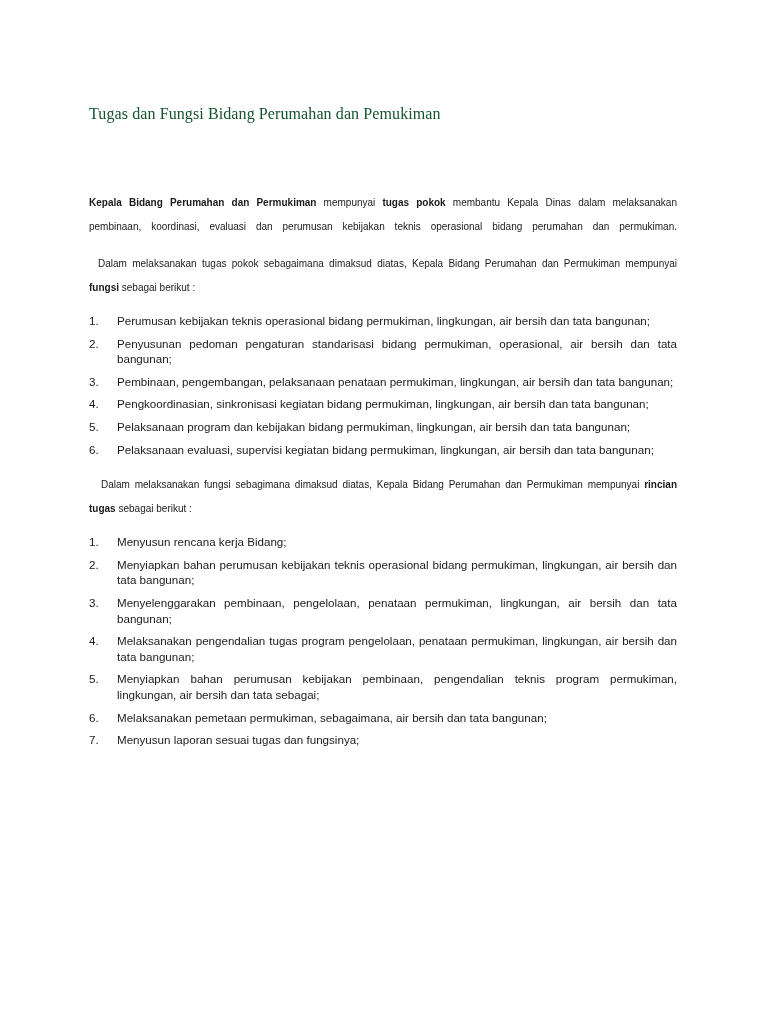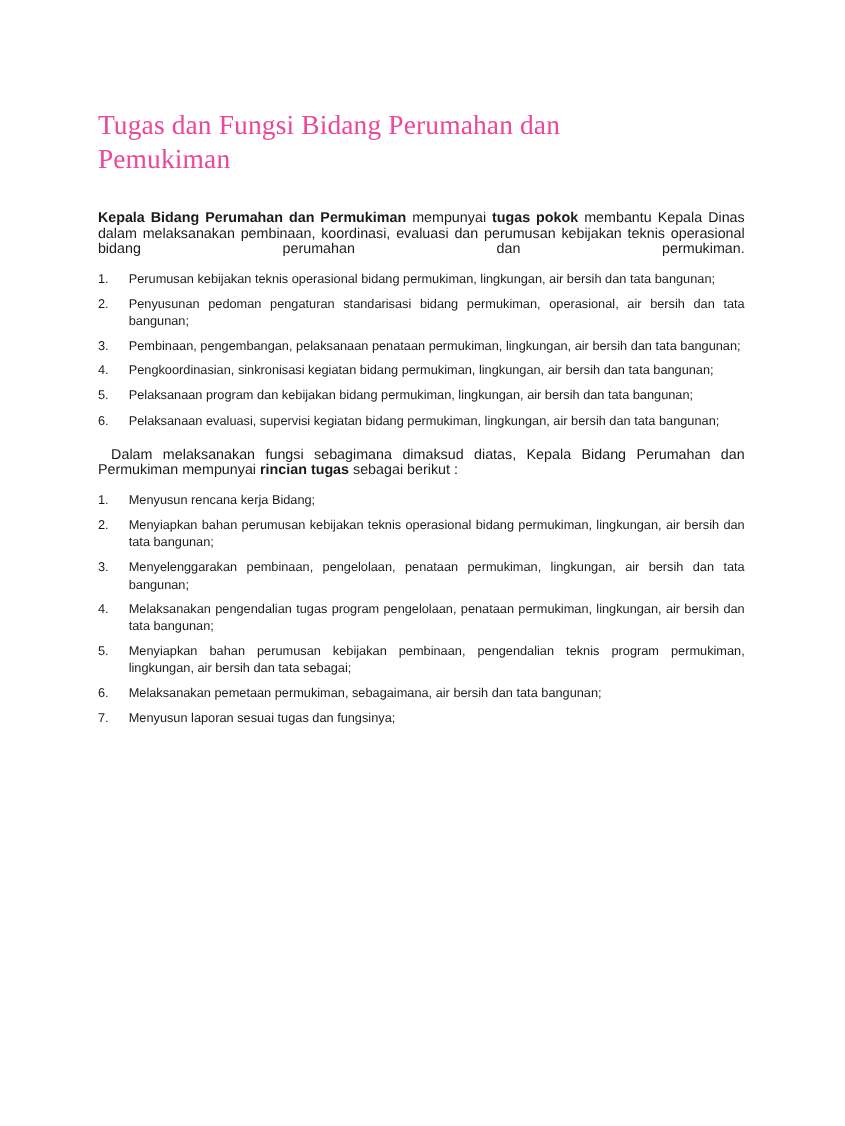--- a/index.html
+++ b/index.html
@@ -21,37 +21,37 @@
     height: 1024px;
     background: #ffffff;
   }
 
   .doc-title {
     position: absolute;
     left: 89px;
     top: 82px;
     width: 520px;
     font-family: "Liberation Serif", serif;
-    font-size: 25px;
-    line-height: 31px;
+    font-size: 16px;
+    line-height: 41px;
     font-weight: 400;
-    color: #ec4899;
+    color: #14532d;
     letter-spacing: 0.1px;
   }
 
   .content {
     position: absolute;
     left: 89px;
     top: 191px;
     width: 588px;
   }
 
   .para {
-    font-size: 13px;
-    line-height: 14px;
+    font-size: 10px;
+    line-height: 24px;
     text-align: justify;
     text-justify: inter-word;
     margin: 0;
     color: #1a1a1a;
   }
 
   .para b {
     font-weight: bold;
   }
 
@@ -151,20 +151,21 @@
   <h1 class="doc-title">Tugas dan Fungsi Bidang Perumahan dan Pemukiman</h1>
 
   <div class="content">
 
     <p class="para para-lead">
       <span class="justified-last">
         <b>Kepala Bidang Perumahan dan Permukiman</b><span> mempunyai </span><b>tugas pokok</b><span> membantu Kepala Dinas dalam melaksanakan pembinaan, koordinasi, evaluasi dan perumusan kebijakan teknis operasional bidang perumahan dan permukiman.</span>
       </span>
     </p>
 
+    <p class="para para-intro"><span>Dalam melaksanakan tugas pokok sebagaimana dimaksud diatas, Kepala Bidang Perumahan dan Permukiman mempunyai </span><b>fungsi</b><span> sebagai berikut :</span></p>
 
     <ol class="numlist list-block-1">
       <li>
         <span class="marker">1.</span>
         <span class="itemtext">Perumusan kebijakan teknis operasional bidang permukiman, lingkungan, air bersih dan tata bangunan;</span>
       </li>
       <li>
         <span class="marker">2.</span>
         <span class="itemtext">Penyusunan pedoman pengaturan standarisasi bidang permukiman, operasional, air bersih dan tata bangunan;</span>
       </li>

